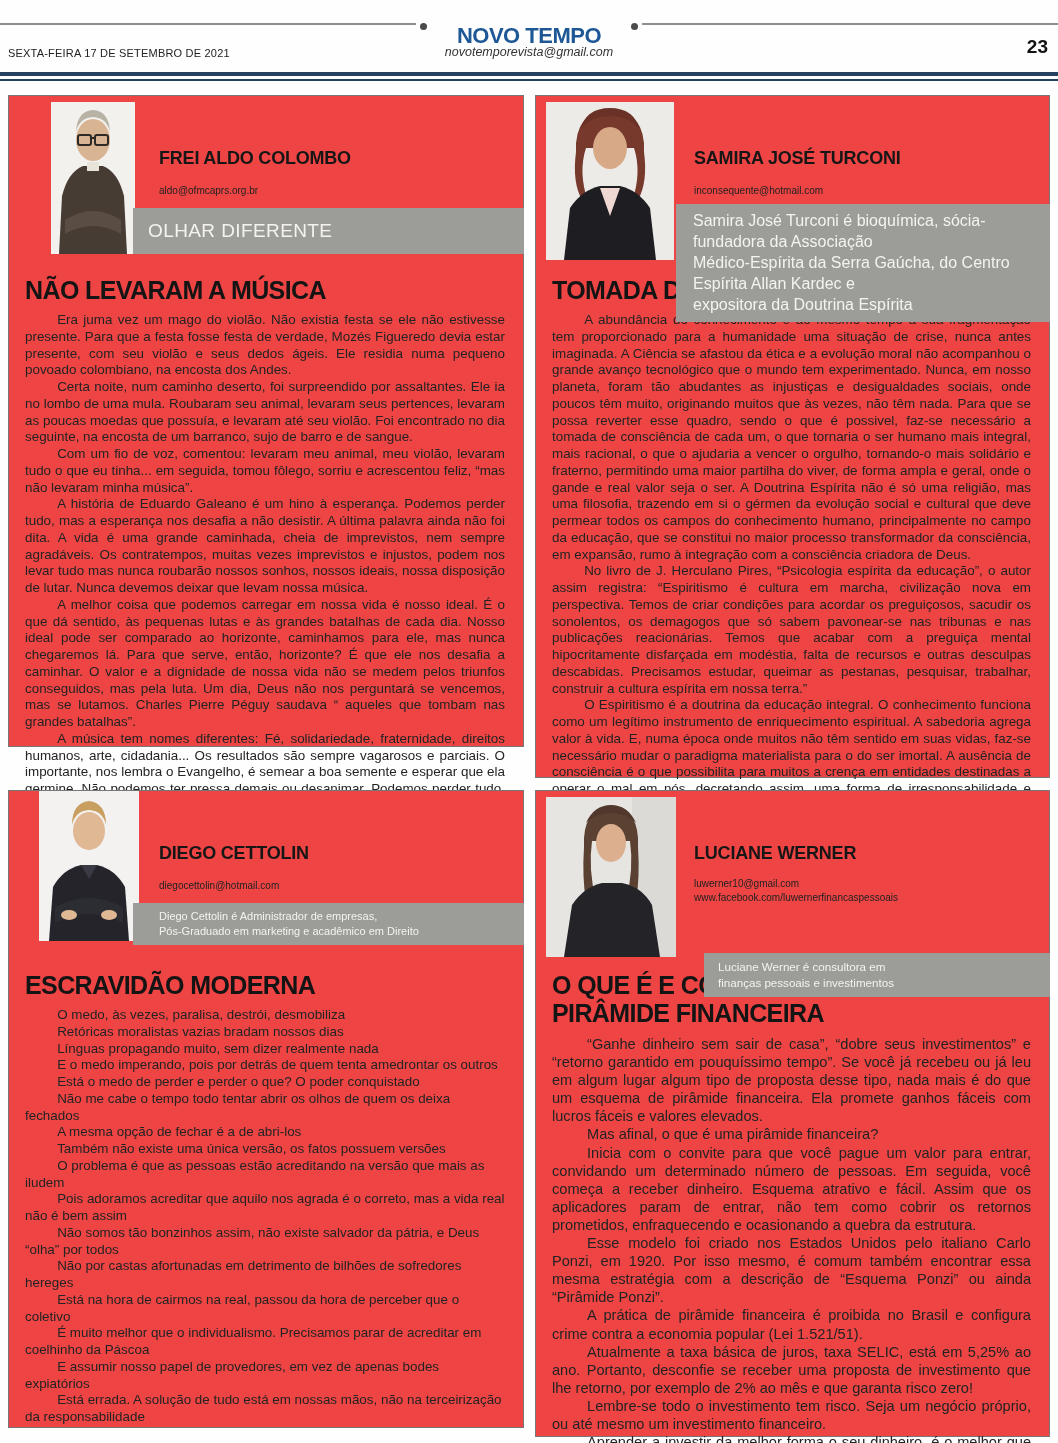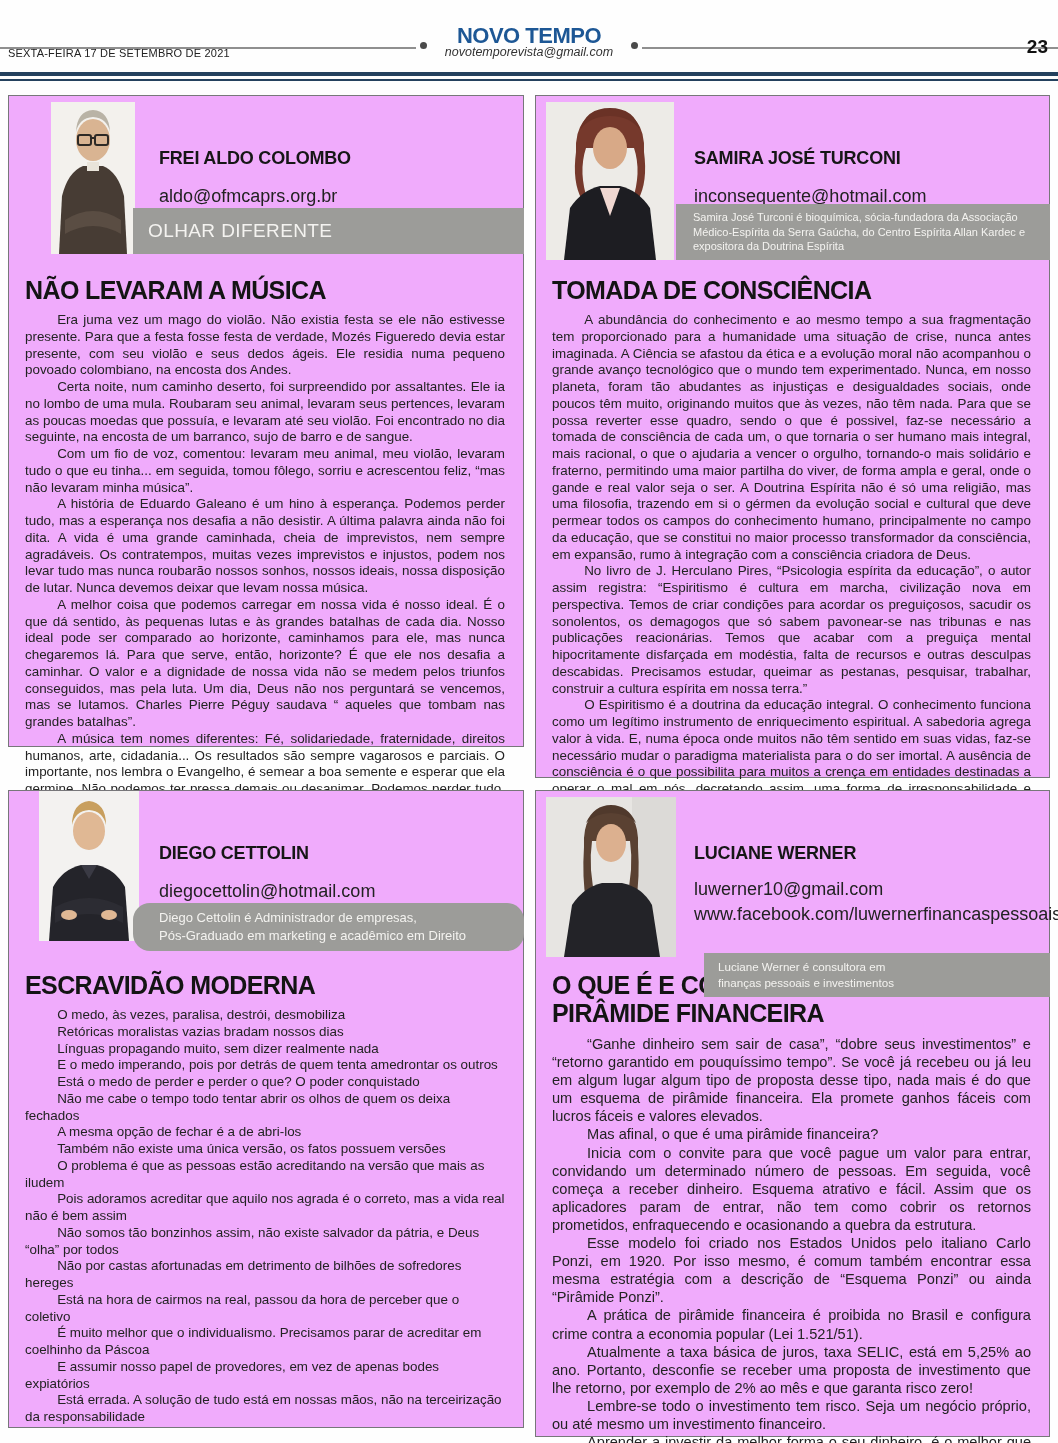--- a/index.html
+++ b/index.html
@@ -5,57 +5,57 @@
   :root{
     --blue:#1d5795;
     --navy:#24415e;
     --gray:#9c9c99;
   }
   html,body{margin:0;padding:0;background:#e9e9e9;}
   .page{position:relative;width:1058px;height:1443px;background:#fefefe;overflow:hidden;
         font-family:"Liberation Sans",sans-serif;margin:0 auto;}
 
   
-  .deco{position:absolute;top:23px;left:0;right:0;display:flex;align-items:flex-end;}
+  .deco{position:absolute;top:23px;left:0;right:0;display:flex;align-items:flex-start;}
   .deco .line{height:2px;background:#8f8f8f;flex:1;}
   .deco .dot{width:7px;height:7px;border-radius:50%;background:#4a4a4a;margin:0 4px;flex:0 0 auto;}
   .masthead{font-size:22px;font-weight:bold;color:var(--blue);letter-spacing:-0.5px;margin:0 26px;white-space:nowrap;}
   .hdr-email{position:absolute;top:45px;left:0;right:0;text-align:center;font-style:italic;font-size:12.5px;color:#333;}
   .hdr-date{position:absolute;top:47px;left:8px;font-size:11px;color:#222;letter-spacing:0.2px;}
   .hdr-page{position:absolute;top:36px;right:10px;font-size:19px;font-weight:bold;color:#111;}
   .rule-thick{position:absolute;top:72px;left:0;right:0;height:4px;background:var(--navy);}
   .rule-thin{position:absolute;top:79px;left:0;right:0;height:2px;background:var(--navy);}
 
   
-  .box{position:absolute;border:1px solid #77777a;background:#f0abfc;box-sizing:border-box;}
+  .box{position:absolute;border:1px solid #77777a;background:#ef4444;box-sizing:border-box;}
   .b1{left:8px;top:95px;width:516px;height:652px;}
   .b2{left:535px;top:95px;width:515px;height:683px;}
   .b3{left:8px;top:790px;width:516px;height:638px;}
   .b4{left:535px;top:790px;width:515px;height:647px;}
 
   .author{position:relative;height:170px;}
   .photo{position:absolute;top:6px;overflow:hidden;}
   .b1 .photo{left:42px;width:84px;height:152px;}
   .b2 .photo{left:10px;width:128px;height:158px;}
   .b3 .photo{left:30px;width:100px;height:150px;top:0;}
   .b4 .photo{left:10px;width:130px;height:160px;}
   .photo svg{display:block;width:100%;height:100%;}
 
   .a-name{position:absolute;left:150px;top:52px;margin:0;font-size:18px;font-weight:bold;color:#161616;letter-spacing:-0.2px;}
   .b2 .a-name,.b4 .a-name{left:158px;}
-  .contacts{position:absolute;left:150px;top:88px;font-size:18px;color:#222;line-height:1.4;}
+  .contacts{position:absolute;left:150px;top:88px;font-size:10px;color:#222;line-height:1.4;}
   .b2 .contacts{left:158px;}
   .b4 .contacts{left:158px;top:86px;}
   .contacts p{margin:0;}
 
   .bar{position:absolute;right:-1px;background:var(--gray);color:#f4f3f0;box-sizing:border-box;}
   .bar p{margin:0;}
   .b1 .bar{left:124px;top:112px;height:46px;display:flex;align-items:center;padding-left:15px;font-size:19px;letter-spacing:0.4px;}
-  .b2 .bar{left:140px;top:108px;padding:6px 10px 6px 17px;font-size:11px;line-height:1.32;}
-  .b3 .bar{left:124px;top:112px;padding:6px 10px 6px 26px;font-size:13px;line-height:1.38;border-radius:17px;}
+  .b2 .bar{left:140px;top:108px;padding:6px 10px 6px 17px;font-size:16px;line-height:1.32;}
+  .b3 .bar{left:124px;top:112px;padding:6px 10px 6px 26px;font-size:11px;line-height:1.38;}
   .b4 .bar{left:168px;top:130px;padding:6px 10px 6px 14px;font-size:11.6px;line-height:1.38;margin-top:32px;}
 
   .a-title{margin:10px 16px 8px 16px;font-size:25px;font-weight:bold;color:#141414;letter-spacing:-0.6px;line-height:1.12;}
   .a-body{padding:0 18px 0 16px;}
   .a-body p{margin:0;font-size:13.4px;line-height:1.25;color:#232323;text-align:justify;text-indent:2.4em;}
   .b3 .a-body p{text-align:left;}
   .b4 .a-body p{font-size:14.6px;line-height:1.24;}
 </style>
 </head>
 <body>

